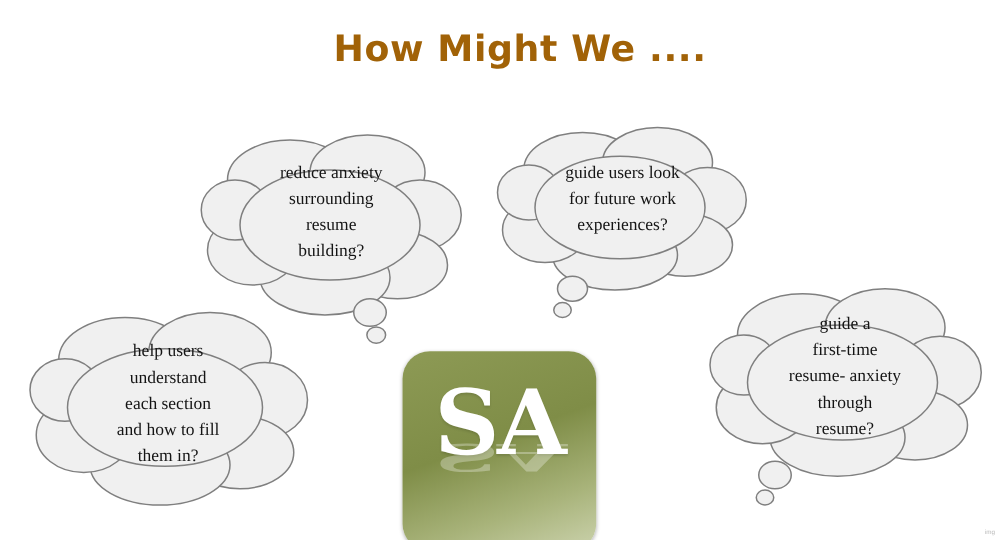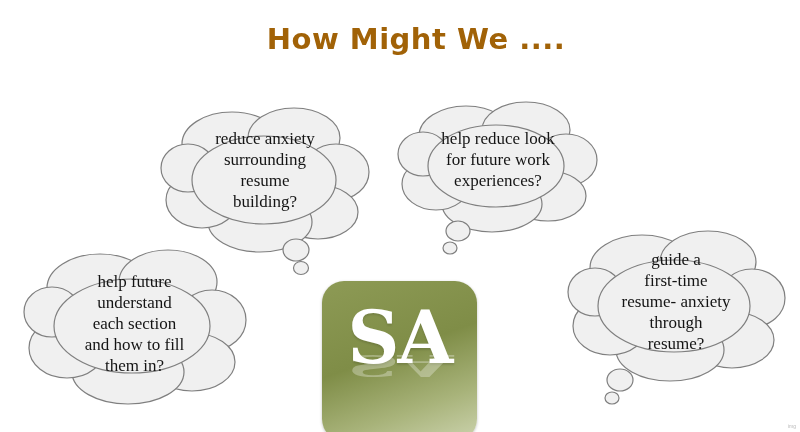--- a/index.html
+++ b/index.html
@@ -46,21 +46,21 @@
   .bubble .txt {
     position: absolute;
     left: 0;
     top: 0;
     width: 100%;
     display: flex;
     align-items: center;
     justify-content: center;
     text-align: center;
     font-family: "Liberation Serif", serif;
-    font-size: 17px;
+    font-size: 14px;
     line-height: 21px;
     color: #141414;
     white-space: pre-line;
     padding: 0 6px;
     box-sizing: border-box;
   }
 
   
   #logo {
     position: absolute;
@@ -146,21 +146,21 @@
         <ellipse cx="168" cy="64" rx="31" ry="26"></ellipse>
         <ellipse cx="150" cy="100" rx="38" ry="25"></ellipse>
         <ellipse cx="94" cy="108" rx="50" ry="28"></ellipse>
         <ellipse cx="38" cy="88" rx="34" ry="26"></ellipse>
         <ellipse cx="25" cy="58" rx="25" ry="22"></ellipse>
         <ellipse cx="98" cy="70" rx="68" ry="41"></ellipse>
         <ellipse cx="60" cy="135" rx="12" ry="10"></ellipse>
         <ellipse cx="52" cy="152" rx="7" ry="6"></ellipse>
       </g>
     </svg>
-    <div class="txt" style="height:126px;">help reduce look
+    <div class="txt" style="height:126px;">guide users look
 for future work
 experiences?</div>
   </div>
 
   <div class="bubble" style="left:566px; top:222px; width:220px; height:150px;">
     <svg width="220" height="185" viewBox="0 0 220 185">
       <g fill="#f0f0f0" stroke="#7f7f7f" stroke-width="1.2">
         <ellipse cx="76" cy="46" rx="52" ry="33"></ellipse>
         <ellipse cx="142" cy="40" rx="48" ry="31"></ellipse>
         <ellipse cx="186" cy="76" rx="33" ry="29"></ellipse>
@@ -186,21 +186,21 @@
         <ellipse cx="78" cy="48" rx="53" ry="34"></ellipse>
         <ellipse cx="146" cy="42" rx="49" ry="32"></ellipse>
         <ellipse cx="190" cy="80" rx="34" ry="30"></ellipse>
         <ellipse cx="170" cy="122" rx="43" ry="29"></ellipse>
         <ellipse cx="106" cy="132" rx="56" ry="32"></ellipse>
         <ellipse cx="45" cy="108" rx="38" ry="30"></ellipse>
         <ellipse cx="30" cy="72" rx="28" ry="25"></ellipse>
         <ellipse cx="110" cy="86" rx="78" ry="47"></ellipse>
       </g>
     </svg>
-    <div class="txt" style="height:166px;">help future
+    <div class="txt" style="height:166px;">help users
 understand
 each section
 and how to fill
 them in?</div>
   </div>
 
   <div id="logo">
     <div class="sa">SA</div>
     <div class="sa-reflect">SA</div>
   </div>

